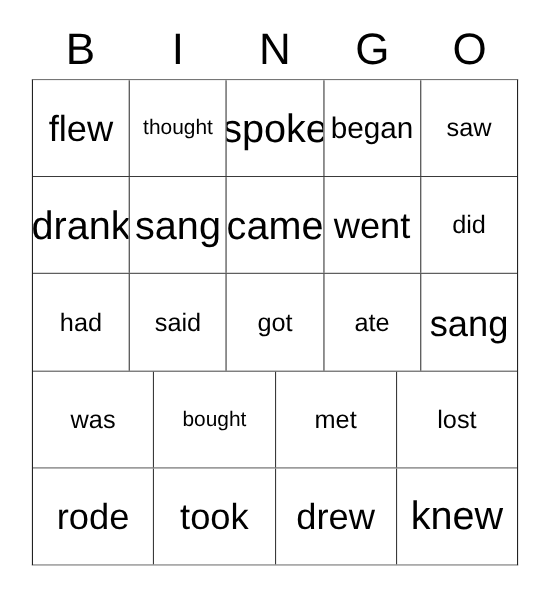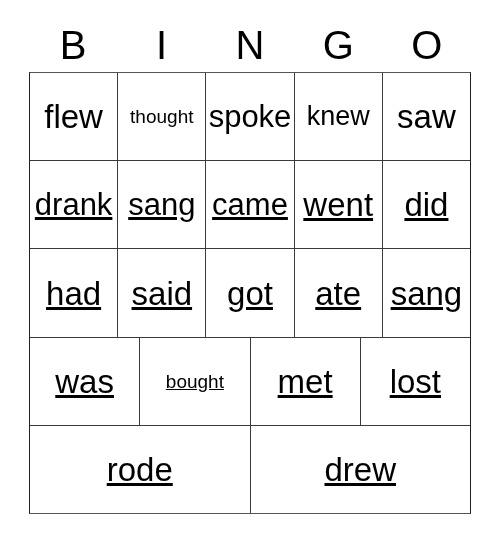--- a/index.html
+++ b/index.html
@@ -60,21 +60,20 @@
     flex-direction: column;
     background: #ffffff;
   }
   .grid-row {
     flex: 1 1 0;
     display: flex;
     min-height: 0;
   }
   .grid-row + .grid-row {
     border-top: 1.5px solid #3a3a3a;
-    text-decoration: underline;
   }
   .grid-cell {
     flex: 1 1 0;
     min-width: 0;
     display: flex;
     align-items: center;
     justify-content: center;
     background: #ffffff;
     overflow: hidden;
   }
@@ -84,23 +83,23 @@
   .cell-text {
     display: block;
     text-align: center;
     line-height: 1;
     color: #000000;
     white-space: nowrap;
     padding: 0 2px;
   }
 
   
-  .fs-xl { font-size: 33px; }
+  .fs-xl { font-size: 23px; }
   .fs-lg { font-size: 33px; }
-  .fs-md { font-size: 31px; }
+  .fs-md { font-size: 36px; }
   .fs-sm { font-size: 27px; }
   .fs-xs { font-size: 19px; }
 </style>
 </head>
 <body>
 
 <div id="bingo-card">
 
   <div id="header-row">
     <div class="header-cell">B</div>
@@ -116,21 +115,21 @@
       <div class="grid-cell">
           <span class="cell-text fs-lg">flew</span>
         </div>
       <div class="grid-cell">
           <span class="cell-text fs-xs">thought</span>
         </div>
       <div class="grid-cell">
           <span class="cell-text fs-md">spoke</span>
         </div>
       <div class="grid-cell">
-          <span class="cell-text fs-sm">knew</span>
+          <span class="cell-text fs-sm">began</span>
         </div>
       <div class="grid-cell">
           <span class="cell-text fs-xl">saw</span>
         </div>
     </div>
 
     <div class="grid-row">
       <div class="grid-cell">
           <span class="cell-text fs-md">drank</span>
         </div>
@@ -179,18 +178,24 @@
       <div class="grid-cell">
           <span class="cell-text fs-xl">lost</span>
         </div>
     </div>
 
     <div class="grid-row">
       <div class="grid-cell">
           <span class="cell-text fs-lg">rode</span>
         </div>
       <div class="grid-cell">
+          <span class="cell-text fs-lg">took</span>
+        </div>
+      <div class="grid-cell">
           <span class="cell-text fs-lg">drew</span>
+        </div>
+      <div class="grid-cell">
+          <span class="cell-text fs-md">knew</span>
         </div>
     </div>
 
   </div>
 </div>
 
 </body></html>

